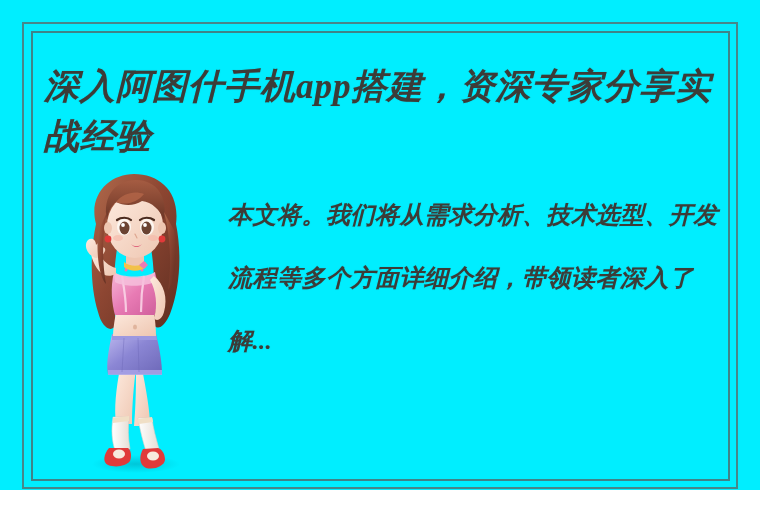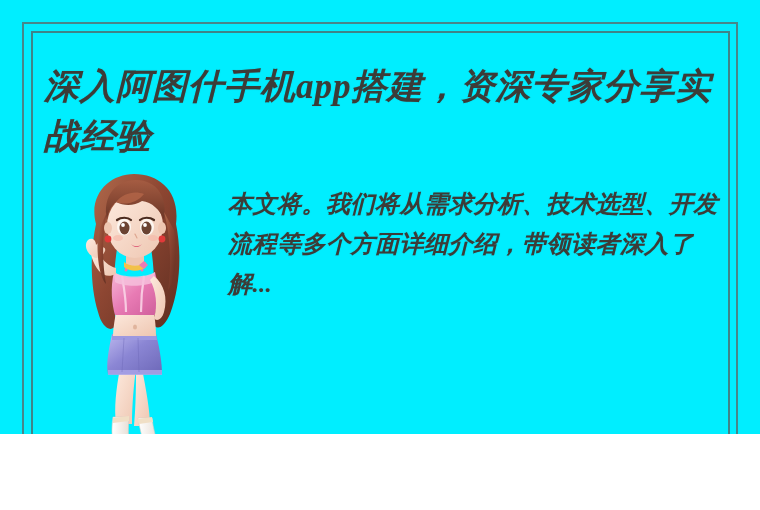--- a/index.html
+++ b/index.html
@@ -10,21 +10,21 @@
   body {
     width: 760px;
     height: 510px;
     overflow: hidden;
     font-family: "Liberation Serif", "DejaVu Serif", serif;
   }
 
   #card {
     position: relative;
     width: 760px;
-    height: 434px;
+    height: 490px;
     background: #00eeff;
     overflow: hidden;
   }
 
   
   .frame-outer {
     position: absolute;
     left: 22px;
     top: 22px;
     width: 716px;
@@ -62,21 +62,21 @@
   }
 
   
   .excerpt {
     position: absolute;
     left: 228px;
     top: 184px;
     width: 500px;
     color: #3c3c38;
     font-size: 24px;
-    line-height: 40px;
+    line-height: 63px;
     font-weight: 700;
     font-style: italic;
     font-family: "Liberation Serif", "DejaVu Serif", serif;
     letter-spacing: 0.5px;
     text-shadow: 0 0 1px rgba(60,60,56,0.3);
   }
 
   
   .illustration {
     position: absolute;

